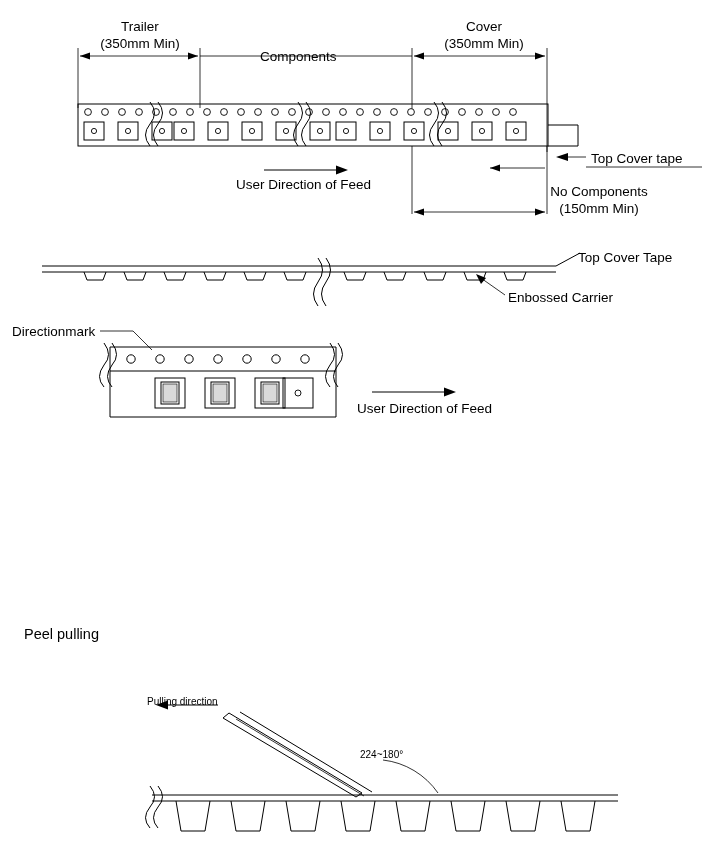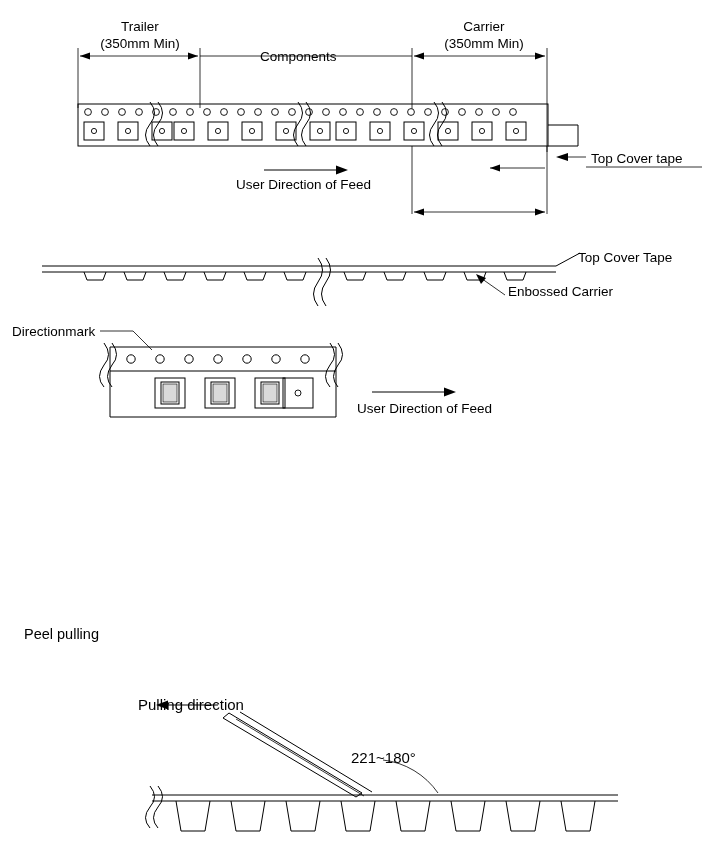--- a/index.html
+++ b/index.html
@@ -29,22 +29,23 @@
     line-height: 1.28;
   }
   .lbl.center { text-align: center; }
   .para {
     position: absolute;
     font-size: 14.5px;
     white-space: nowrap;
   }
   .small {
     position: absolute;
-    font-size: 15px;
+    font-size: 10px;
     white-space: nowrap;
+    margin-left: 9px;
   }
   svg { position: absolute; left: 0; top: 0; overflow: visible; }
   .ln { stroke: #000; stroke-width: 1; fill: none; }
   .thin { stroke: #000; stroke-width: 0.8; fill: none; }
 </style>
 </head>
 <body>
 
 <div class="page">
 
@@ -254,38 +255,42 @@
   <div class="lbl center" style="left:98px; top:18px; width:84px;">
     <span>Trailer</span><br>
     <span>(350mm Min)</span>
   </div>
 
   <div class="lbl" style="left:260px; top:48px;">
     <span>Components</span>
   </div>
 
   <div class="lbl center" style="left:438px; top:18px; width:92px;">
-    <span>Carrier</span><br>
+    <span>Cover</span><br>
     <span>(350mm Min)</span>
   </div>
 
   <div class="lbl" style="left:236px; top:176px;">
     <span>User Direction of Feed</span>
   </div>
 
   <div class="lbl" style="left:591px; top:150px;">
     <span>Top Cover tape</span>
   </div>
 
+  <div class="lbl center" style="left:534px; top:183px; width:130px;">
+    <span>No Components</span><br>
+    <span>(150mm Min)</span>
+  </div>
 
   <div class="lbl" style="left:578px; top:249px;">
     <span>Top Cover Tape</span>
   </div>
 
-  <div class="lbl" style="left:508px; top:283px;">
+  <div class="lbl" style="left:508px; top:289px;">
     <span>Enbossed Carrier</span>
   </div>
 
   <div class="lbl" style="left:12px; top:323px;">
     <span>Directionmark</span>
   </div>
 
   <div class="lbl" style="left:357px; top:400px;">
     <span>User Direction of Feed</span>
   </div>
@@ -294,16 +299,16 @@
   <div class="para" style="left:24px; top:626px;">
     <span>Peel pulling</span>
   </div>
 
 
   <div class="small" style="left:138px; top:696px;">
     <span>Pulling direction</span>
   </div>
 
   <div class="small" style="left:351px; top:749px;">
-    <span>221~180°</span>
+    <span>224~180°</span>
   </div>
 
 </div>
 
 </body></html>

